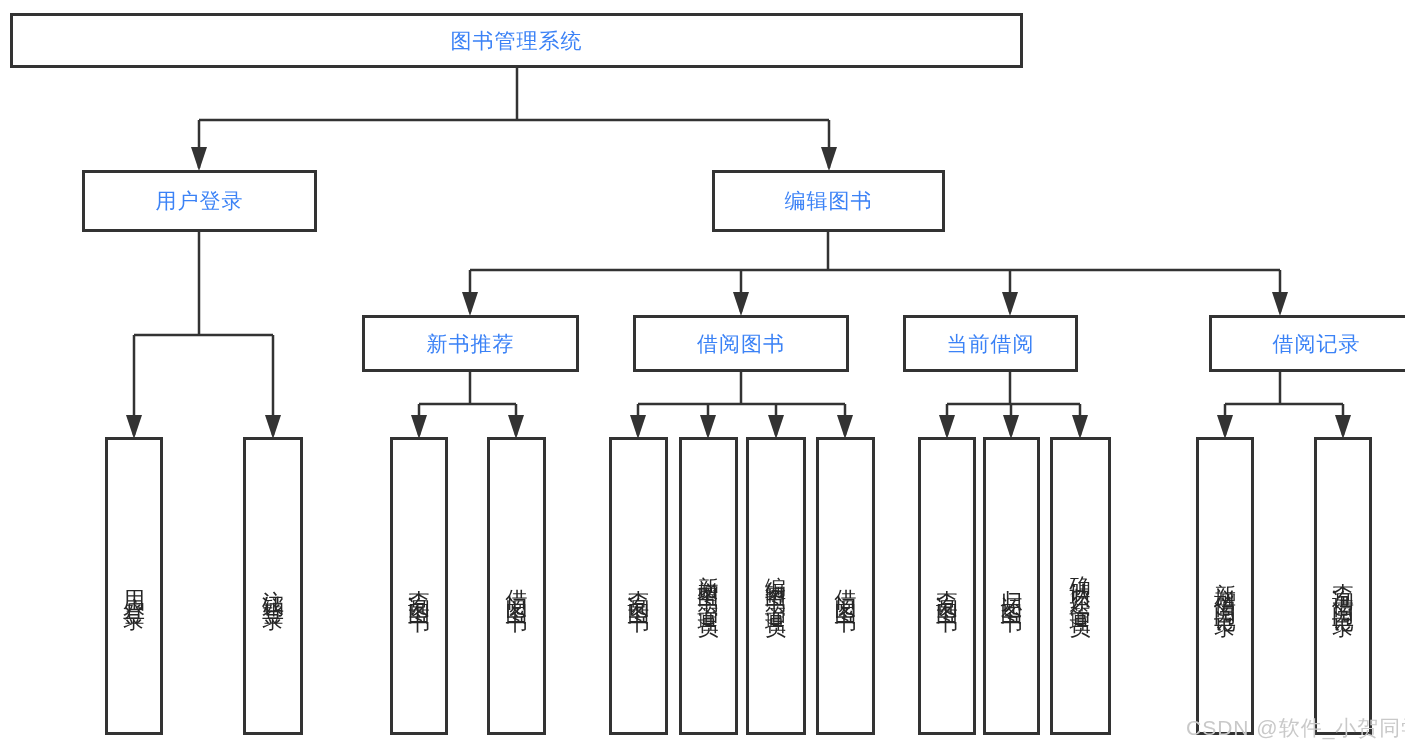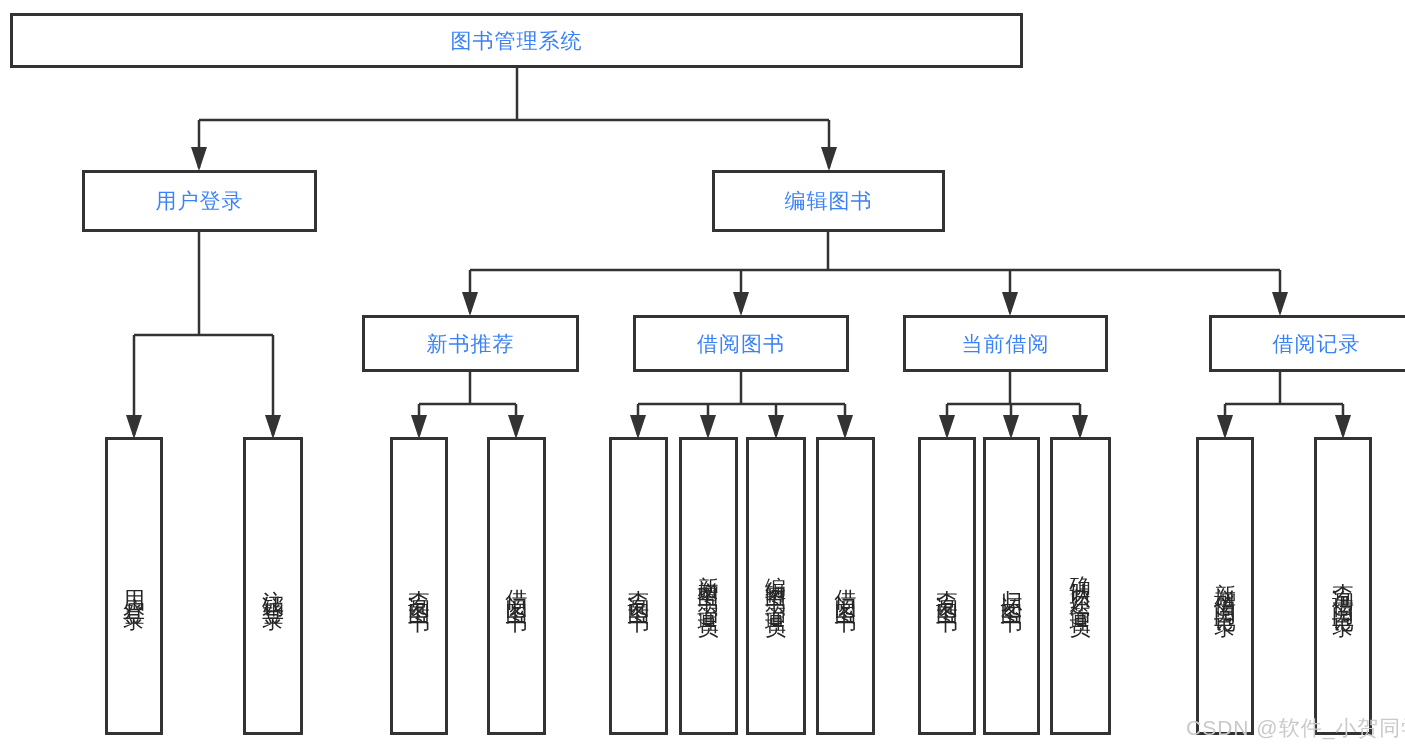--- a/index.html
+++ b/index.html
@@ -77,21 +77,21 @@
     z-index: 10;
     white-space: nowrap;
   }
   
   #root-box  { left: 10px;  top: 13px;  width: 1013px; height: 55px; }
   #login-box { left: 82px;  top: 170px; width: 235px;  height: 62px; }
   #mgmt-box  { left: 712px; top: 170px; width: 233px;  height: 62px; }
   .l3 { top: 315px; height: 57px; }
   #rec-box { left: 362px;  width: 217px; }
   #bor-box { left: 633px;  width: 216px; }
-  #cur-box { left: 903px;  width: 205px; }
+  #cur-box { left: 903px;  width: 175px; }
   #hist-box{ left: 1209px; width: 215px; }
   #leaf-ul  { left: 105px;  width: 58px; }
   #leaf-lo  { left: 243px;  width: 60px; }
   #leaf-rq  { left: 390px;  width: 58px; }
   #leaf-rb  { left: 487px;  width: 59px; }
   #leaf-bq  { left: 609px;  width: 59px; }
   #leaf-ba  { left: 679px;  width: 59px; }
   #leaf-be  { left: 746px;  width: 60px; }
   #leaf-bb  { left: 816px;  width: 59px; }
   #leaf-cq  { left: 918px;  width: 58px; }

